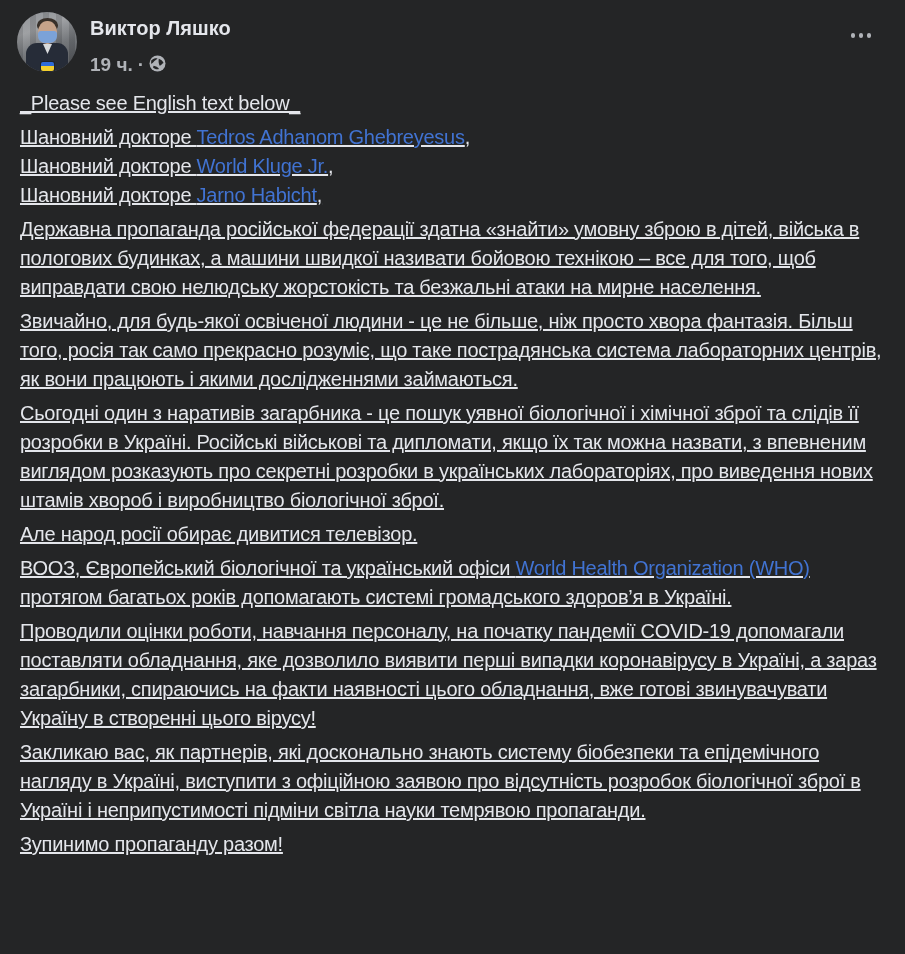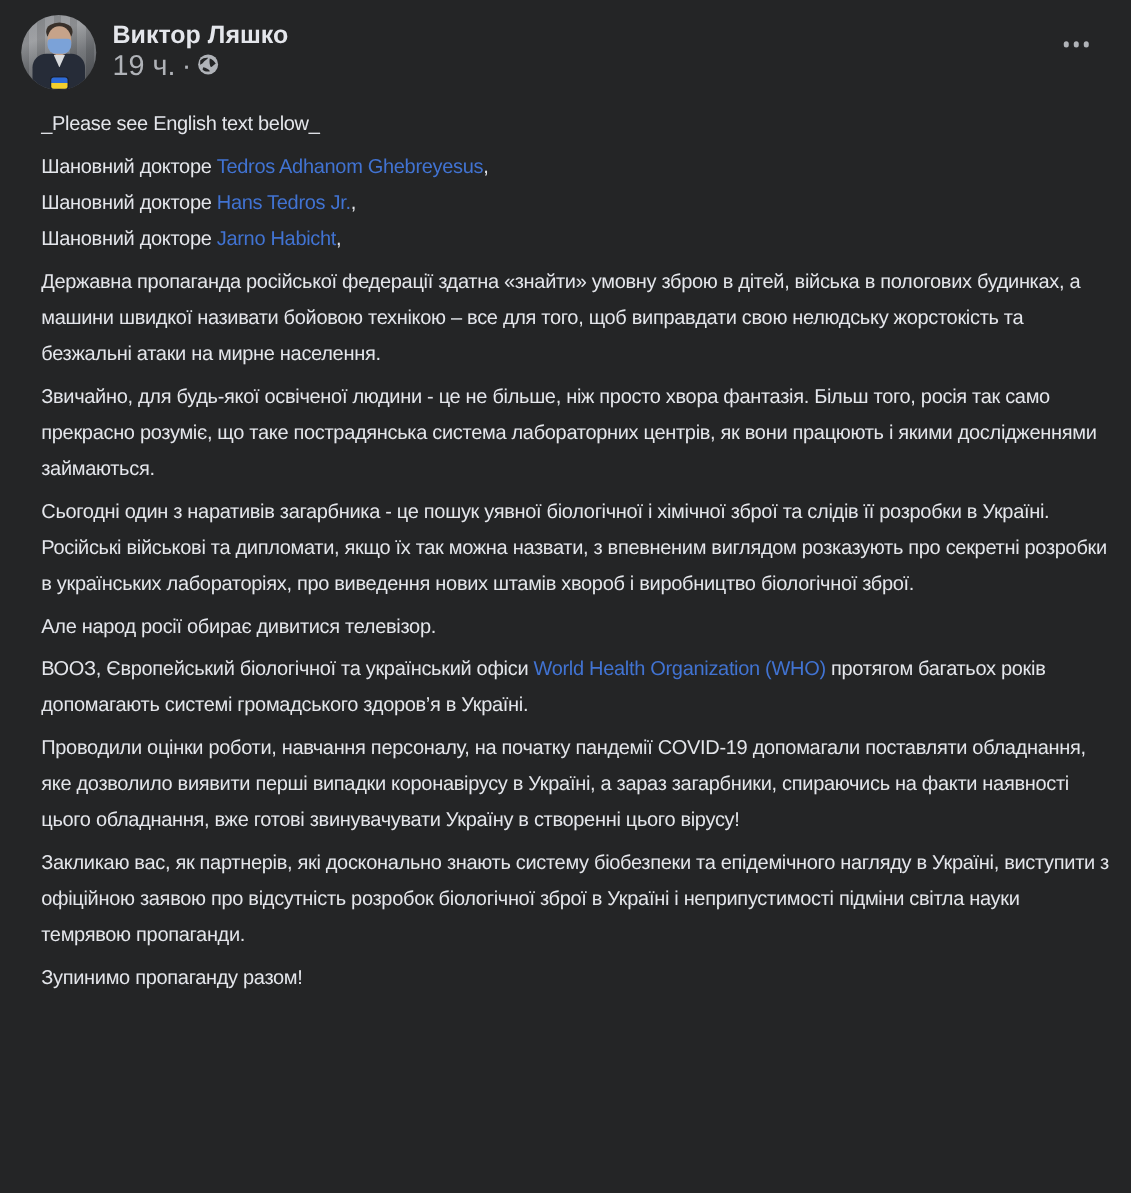--- a/index.html
+++ b/index.html
@@ -35,33 +35,34 @@
   .av-mask{position:absolute;left:21px;top:19px;width:19px;height:12px;border-radius:3px 3px 7px 7px;background:#7ba2d8;}
   .av-flag{
     position:absolute;left:24px;bottom:1px;width:13px;height:9px;border-radius:2px;
     background:linear-gradient(180deg,#2e6bd8 0 50%,#f3cf2e 50% 100%);
     box-shadow:0 0 0 1px rgba(0,0,0,.25);
   }
   .header-text{margin-left:13px;padding-top:3px;}
   .author-name{
     font-size:20px;font-weight:700;color:var(--text);line-height:26px;cursor:pointer;display:inline-block;
   }
-  .meta-row{display:flex;align-items:center;gap:5px;margin-top:0;color:var(--muted);font-size:23px;line-height:20px;}
+  .meta-row{display:flex;align-items:center;gap:5px;margin-top:13px;color:var(--muted);font-size:19px;line-height:20px;font-weight:bold;}
   .globe{display:inline-block;margin-top:1px;}
   .menu-btn{
     margin-left:auto;margin-top:15px;margin-right:13px;
     display:flex;gap:3.5px;padding:6px 4px;cursor:pointer;align-items:center;
   }
   .menu-btn .dot{width:4.5px;height:4.5px;border-radius:50%;background:var(--muted);}
   
   .post-content{margin-top:13px;}
   .post-content p{
-    margin:0 0 5px 16px;
-    font-size:16px;line-height:29px;letter-spacing:-0.25px;
+    margin:0 0 5px 3px;
+    font-size:20px;line-height:29px;letter-spacing:-0.25px;
     color:var(--text);
+    text-decoration:underline;
   }
   .post-content a{color:var(--link);text-decoration:none;cursor:pointer;}
 </style>
 </head>
 <body>
 
 <div class="post">
 
   <div class="post-header">
 
@@ -93,21 +94,21 @@
     <div class="menu-btn">
       <span class="dot"></span>
       <span class="dot"></span>
       <span class="dot"></span>
     </div>
 
   </div>
 
   <div class="post-content">
       <p><span>_Please see English text below_</span></p>
-      <p><span>Шановний докторе </span><a href="#">Tedros Adhanom Ghebreyesus</a><span>,</span><br><span>Шановний докторе </span><a href="#">Hans Tedros Jr.</a><span>,</span><br><span>Шановний докторе </span><a href="#">Jarno Habicht</a><span>,</span></p>
+      <p><span>Шановний докторе </span><a href="#">Tedros Adhanom Ghebreyesus</a><span>,</span><br><span>Шановний докторе </span><a href="#">World Kluge Jr.</a><span>,</span><br><span>Шановний докторе </span><a href="#">Jarno Habicht</a><span>,</span></p>
       <p><span>Державна пропаганда російської федерації здатна «знайти» умовну зброю в дітей, війська в пологових будинках, а машини швидкої називати бойовою технікою – все для того, щоб виправдати свою нелюдську жорстокість та безжальні атаки на мирне населення.</span></p>
       <p><span>Звичайно, для будь-якої освіченої людини - це не більше, ніж просто хвора фантазія. Більш того, росія так само прекрасно розуміє, що таке пострадянська система лабораторних центрів, як вони працюють і якими дослідженнями займаються.</span></p>
       <p><span>Сьогодні один з наративів загарбника - це пошук уявної біологічної і хімічної зброї та слідів її розробки в Україні. Російські військові та дипломати, якщо їх так можна назвати, з впевненим виглядом розказують про секретні розробки в українських лабораторіях, про виведення нових штамів хвороб і виробництво біологічної зброї.</span></p>
       <p><span>Але народ росії обирає дивитися телевізор.</span></p>
       <p><span>ВООЗ, Європейський біологічної та український офіси </span><a href="#">World Health Organization (WHO)</a><span> протягом багатьох років допомагають системі громадського здоров’я в Україні.</span></p>
       <p><span>Проводили оцінки роботи, навчання персоналу, на початку пандемії COVID-19 допомагали поставляти обладнання, яке дозволило виявити перші випадки коронавірусу в Україні, а зараз загарбники, спираючись на факти наявності цього обладнання, вже готові звинувачувати Україну в створенні цього вірусу!</span></p>
       <p><span>Закликаю вас, як партнерів, які досконально знають систему біобезпеки та епідемічного нагляду в Україні, виступити з офіційною заявою про відсутність розробок біологічної зброї в Україні і неприпустимості підміни світла науки темрявою пропаганди.</span></p>
       <p><span>Зупинимо пропаганду разом!</span></p>
     </div>
 

